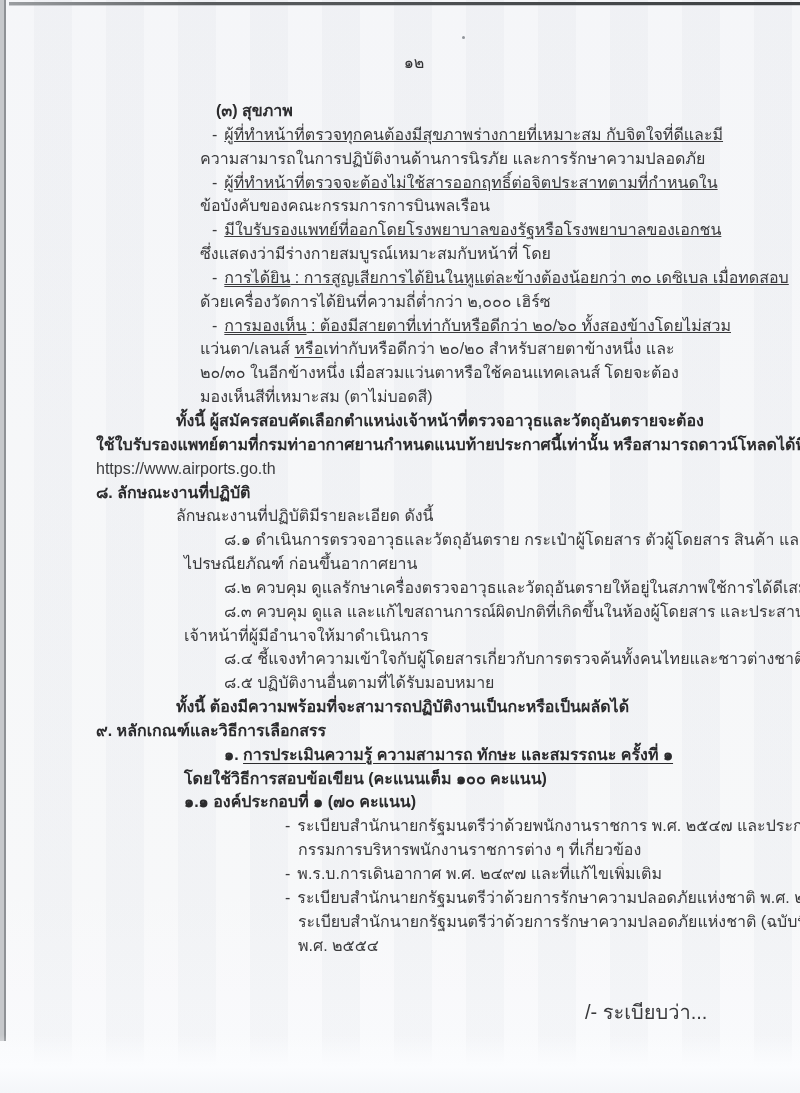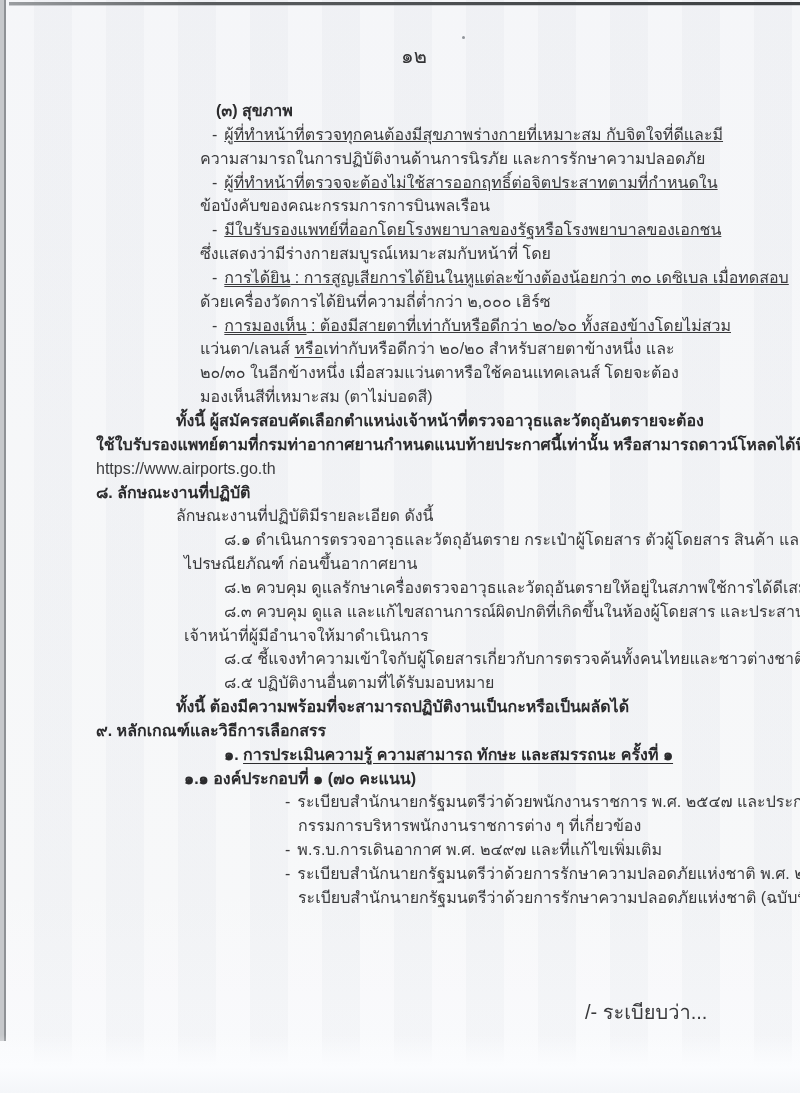--- a/index.html
+++ b/index.html
@@ -28,23 +28,23 @@
     position:absolute; left:0; top:0; bottom:52px; width:8px;
     background: linear-gradient(90deg, #c6c8cb 0px, #c6c8cb 4px, #8e9195 4px, #8e9195 6px, rgba(255,255,255,0) 6px);
   }
   .edge-bottom {
     position:absolute; left:0; right:0; bottom:0; height:58px;
     background: linear-gradient(180deg, rgba(250,251,253,0) 0%, #fbfcfe 55%, #f4f6f9 100%);
   }
   .speck { position:absolute; left:462px; top:36px; width:3px; height:3px; border-radius:50%; background:rgba(110,115,122,0.75); }
 
   .page-number {
-    position:absolute; top:40px; left:0; width:100%;
+    position:absolute; top:50px; left:0; width:100%;
     text-align:center; padding-left:28px;
-    font-size:20px; color:#333335;
+    font-size:16px; color:#333335;
   }
   .content { position:absolute; top:99px; left:96px; right:0; }
   .ln { height:23.85px; line-height:23.85px; white-space:nowrap; font-size:16px; }
   .b { font-weight:bold; color:#2b2b2d; }
   .u { text-decoration:underline; text-underline-offset:3px; }
   .dash { display:inline-block; margin-right:7px; }
   .x0 { margin-left:0; }
   .x1 { margin-left:80px; }
   .x2 { margin-left:128px; }
   .x2b { margin-left:120px; }
@@ -97,28 +97,30 @@
     <div class="ln x4">ไปรษณียภัณฑ์ ก่อนขึ้นอากาศยาน</div>
     <div class="ln x2">๘.๒ ควบคุม ดูแลรักษาเครื่องตรวจอาวุธและวัตถุอันตรายให้อยู่ในสภาพใช้การได้ดีเสมอ</div>
     <div class="ln x2">๘.๓ ควบคุม ดูแล และแก้ไขสถานการณ์ผิดปกติที่เกิดขึ้นในห้องผู้โดยสาร และประสานกับ</div>
     <div class="ln x4">เจ้าหน้าที่ผู้มีอำนาจให้มาดำเนินการ</div>
     <div class="ln x2">๘.๔ ชี้แจงทำความเข้าใจกับผู้โดยสารเกี่ยวกับการตรวจค้นทั้งคนไทยและชาวต่างชาติ</div>
     <div class="ln x2">๘.๕ ปฏิบัติงานอื่นตามที่ได้รับมอบหมาย</div>
     <div class="ln x1 b">ทั้งนี้ ต้องมีความพร้อมที่จะสามารถปฏิบัติงานเป็นกะหรือเป็นผลัดได้</div>
 
     <div class="ln x0 b">๙. หลักเกณฑ์และวิธีการเลือกสรร</div>
     <div class="ln x2 b"><span>๑. </span><span class="u">การประเมินความรู้ ความสามารถ ทักษะ และสมรรถนะ ครั้งที่ ๑</span></div>
+    <div class="ln x4 b">โดยใช้วิธีการสอบข้อเขียน (คะแนนเต็ม ๑๐๐ คะแนน)</div>
     <div class="ln x4 b">๑.๑ องค์ประกอบที่ ๑ (๗๐ คะแนน)</div>
 
     <div class="ln x5"><span class="dash">-</span><span>ระเบียบสำนักนายกรัฐมนตรีว่าด้วยพนักงานราชการ พ.ศ. ๒๕๔๗ และประกาศคณะ</span></div>
     <div class="ln x5c">กรรมการบริหารพนักงานราชการต่าง ๆ ที่เกี่ยวข้อง</div>
 
     <div class="ln x5"><span class="dash">-</span><span>พ.ร.บ.การเดินอากาศ พ.ศ. ๒๔๙๗ และที่แก้ไขเพิ่มเติม</span></div>
 
     <div class="ln x5"><span class="dash">-</span><span>ระเบียบสำนักนายกรัฐมนตรีว่าด้วยการรักษาความปลอดภัยแห่งชาติ พ.ศ. ๒๕๕๒ และ</span></div>
     <div class="ln x5c">ระเบียบสำนักนายกรัฐมนตรีว่าด้วยการรักษาความปลอดภัยแห่งชาติ  (ฉบับที่  ๒)</div>
+    <div class="ln x5c">พ.ศ. ๒๕๕๔</div>
 
   </div>
 
   <div class="footer-note">/- ระเบียบว่า...</div>
 
   <div class="edge-bottom"></div>
 </div>
 
 </body></html>

